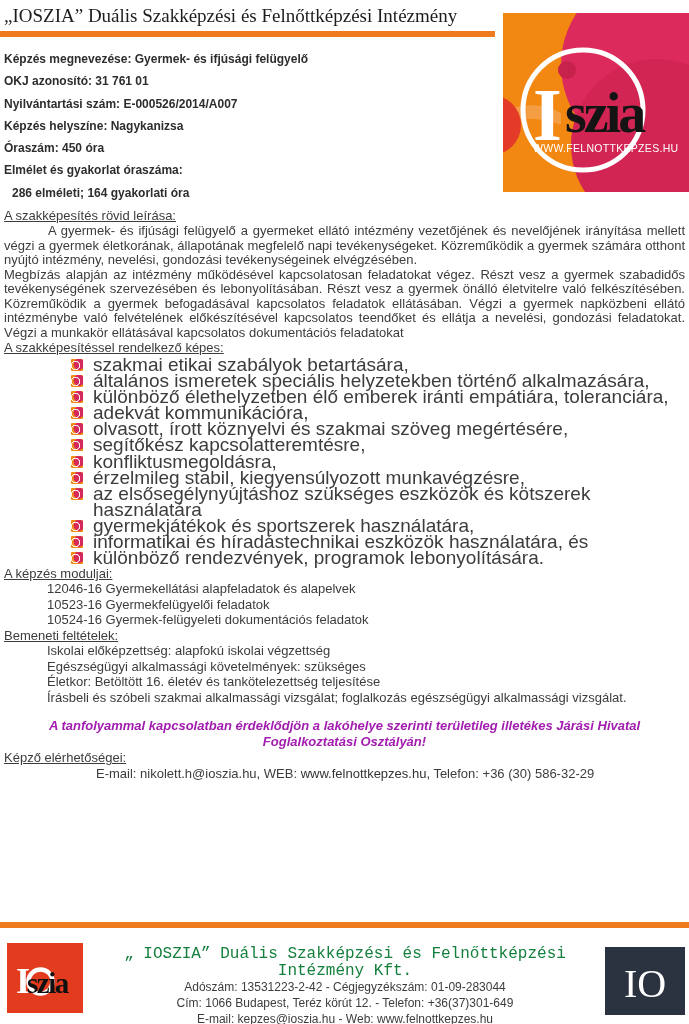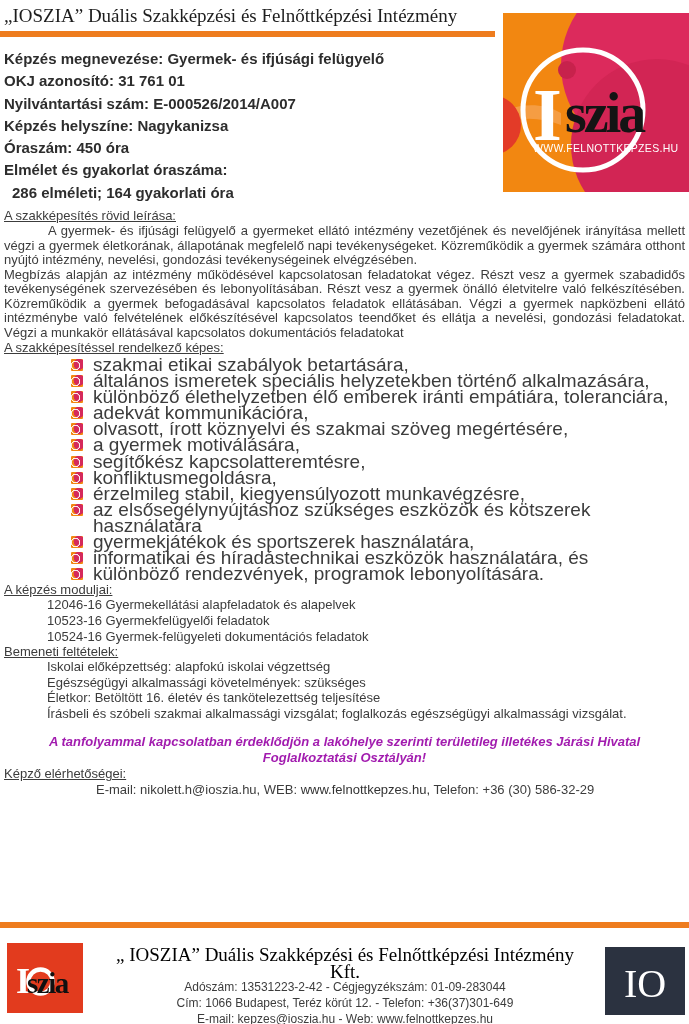--- a/index.html
+++ b/index.html
@@ -13,21 +13,21 @@
     position:absolute; left:4px; top:5px;
     font-family:"Liberation Serif", serif; font-size:19px; color:#1d1d1d;
     white-space:nowrap;
   }
   .top-rule{ position:absolute; left:0; top:31px; width:495px; height:6px; background:#EE7C1E; }
   .main-logo{ position:absolute; left:503px; top:13px; width:186px; height:179px; }
 
   
   .course-info{ position:absolute; left:4px; top:48px; width:496px; }
   .course-info div{
-    font-weight:bold; font-size:15px; line-height:22.3px; color:#2d2d2d;
+    font-weight:bold; font-size:12px; line-height:22.3px; color:#2d2d2d;
     white-space:nowrap;
   }
   .pad8{ padding-left:8px; }
 
   
   .main{ position:absolute; left:4px; top:208px; width:681px; }
   h3.sec{
     margin:0; font-size:13px; font-weight:normal; line-height:15px;
     text-decoration:underline; color:#3c3c3c;
   }
@@ -49,21 +49,21 @@
     font-weight:bold; font-style:italic; color:#a21caf;
   }
   .contact-line{ margin-left:92px; font-size:13px; line-height:16px; margin-top:1px; }
   .weblink{ color:#333; cursor:pointer; }
 
   
   .footer-rule{ position:absolute; left:0; top:922px; width:689px; height:6px; background:#EE7C1E; }
   .footer-left-logo{ position:absolute; left:7px; top:943px; width:76px; height:70px; }
   .footer-center{ position:absolute; left:110px; top:946px; width:470px; text-align:center; }
   .footer-center .serifline{
-    font-family:Liberation Serif, serif; font-size:19px; line-height:17px; color:#000000;
+    font-family:Liberation Mono, monospace; font-size:16px; line-height:17px; color:#15803d;
   }
   .footer-center .sansline{ font-size:12px; line-height:15.8px; color:#3c3c3c; }
   .footer-right-logo{ position:absolute; left:605px; top:947px; width:80px; height:68px; }
   svg text{ font-family:"Liberation Serif", serif; }
   svg text.sans{ font-family:"Liberation Sans", sans-serif; }
 </style>
 </head>
 <body>
 
 <div class="header-title">„IOSZIA” Duális Szakképzési és Felnőttképzési Intézmény</div>
@@ -112,24 +112,20 @@
         <span class="bullet"></span>
         <span>különböző élethelyzetben élő emberek iránti empátiára, toleranciára,</span>
       </li>
     <li>
         <span class="bullet"></span>
         <span>adekvát kommunikációra,</span>
       </li>
     <li>
         <span class="bullet"></span>
         <span>olvasott, írott köznyelvi és szakmai szöveg megértésére,</span>
-      </li>
-    <li>
-        <span class="bullet"></span>
-        <span>a gyermek motiválására,</span>
       </li>
     <li>
         <span class="bullet"></span>
         <span>segítőkész kapcsolatteremtésre,</span>
       </li>
     <li>
         <span class="bullet"></span>
         <span>konfliktusmegoldásra,</span>
       </li>
     <li>

